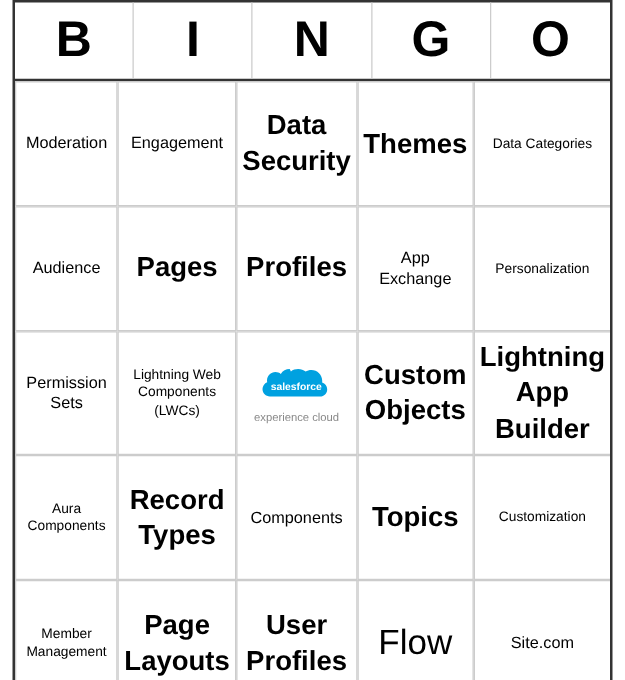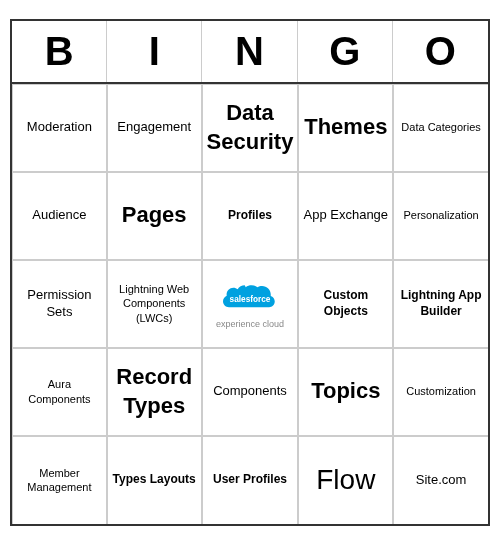--- a/index.html
+++ b/index.html
@@ -55,21 +55,21 @@
     }
     .cell-text.large {
       font-size: 22px;
       font-weight: bold;
     }
     .cell-text.xlarge {
       font-size: 28px;
       font-weight: normal;
     }
     .cell-text.medium {
-      font-size: 12px;
+      font-size: 22px;
       font-weight: bold;
     }
     .cell-text.small {
       font-size: 11px;
     }
     .salesforce-cell {
       background: #fff;
       flex-direction: column;
     }
     .sf-logo {
@@ -163,21 +163,21 @@
       <div class="bingo-cell">
         <span class="cell-text large">Topics</span>
       </div>
       <div class="bingo-cell">
         <span class="cell-text small">Customization</span>
       </div>
       <div class="bingo-cell">
         <span class="cell-text small">Member Management</span>
       </div>
       <div class="bingo-cell">
-        <span class="cell-text medium">Types Layouts</span>
+        <span class="cell-text medium">Page Layouts</span>
       </div>
       <div class="bingo-cell">
         <span class="cell-text medium">User Profiles</span>
       </div>
       <div class="bingo-cell">
         <span class="cell-text xlarge">Flow</span>
       </div>
       <div class="bingo-cell">
         <span class="cell-text">Site.com</span>
       </div>

